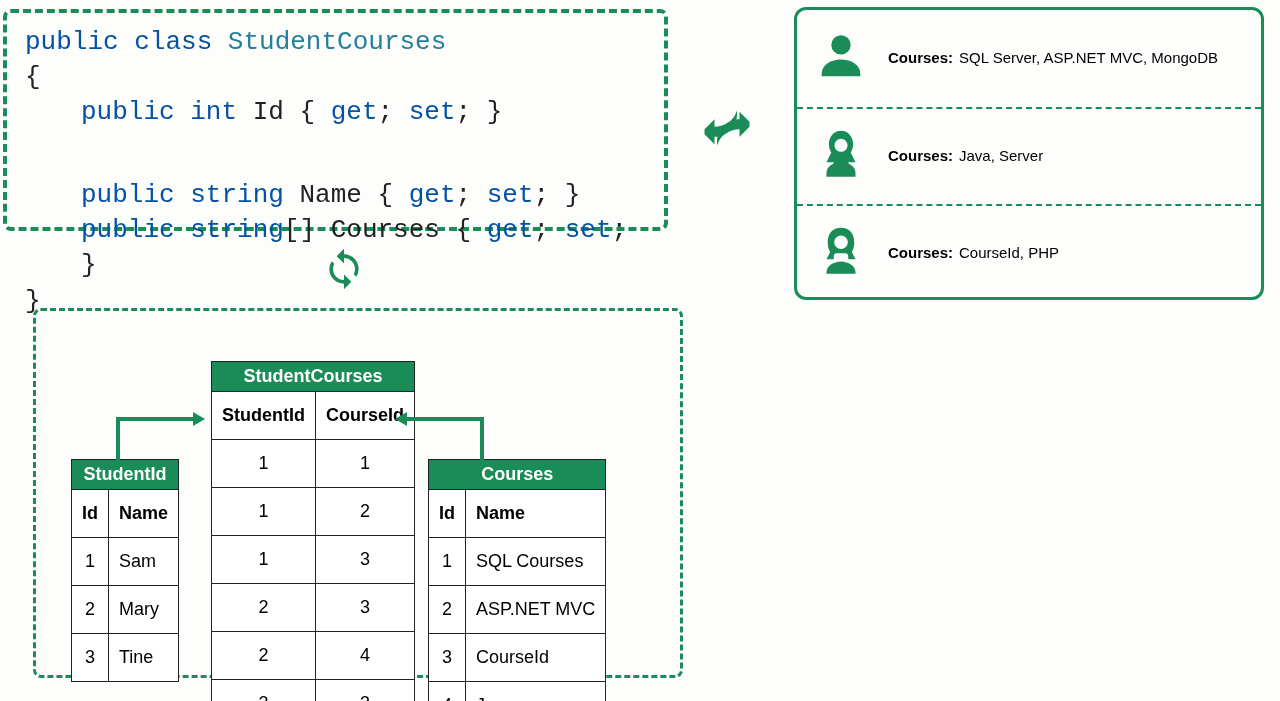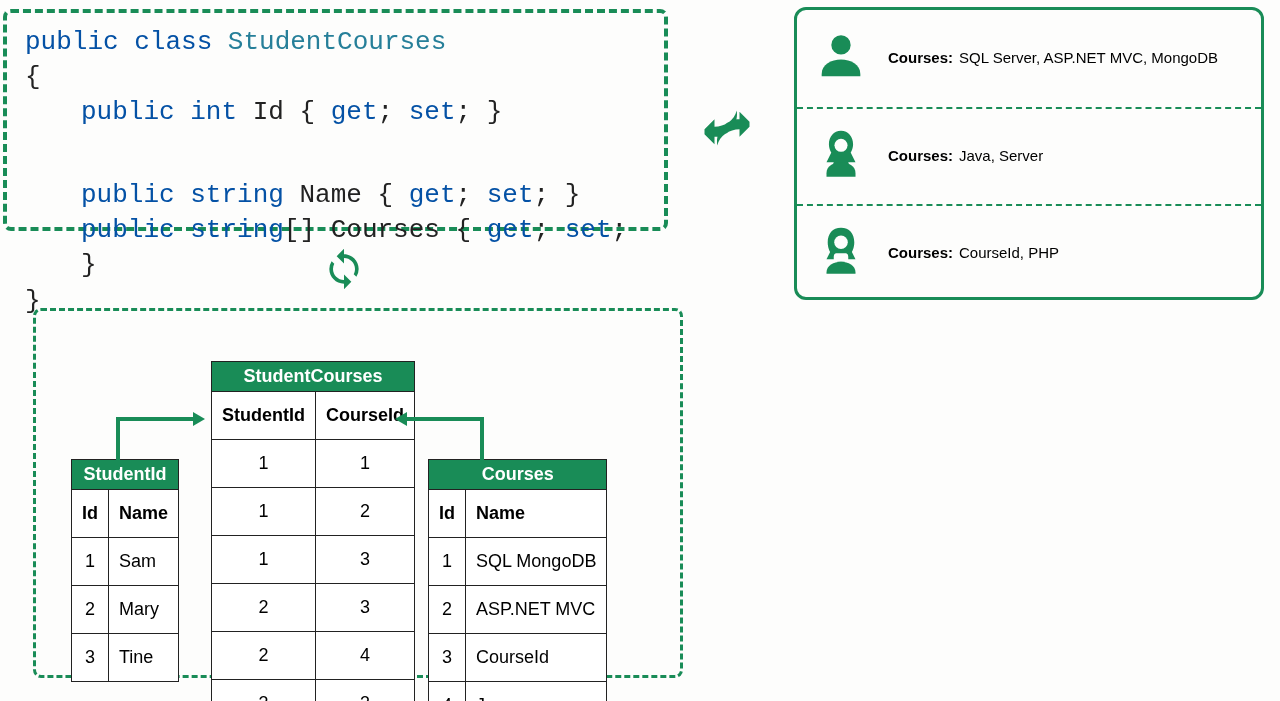--- a/index.html
+++ b/index.html
@@ -265,21 +265,21 @@
     <tbody>
         <tr>
           <td class="title" colspan="2">Courses</td>
         </tr>
     <tr>
       <th>Id</th>
       <th style="min-width:128px">Name</th>
     </tr>
     <tr>
           <td class="num">1</td>
-          <td>SQL MongoDB</td>
+          <td>SQL Courses</td>
         </tr>
     <tr>
           <td class="num">2</td>
           <td>ASP.NET MVC</td>
         </tr>
     <tr>
           <td class="num">3</td>
           <td>CourseId</td>
         </tr>
     <tr>

